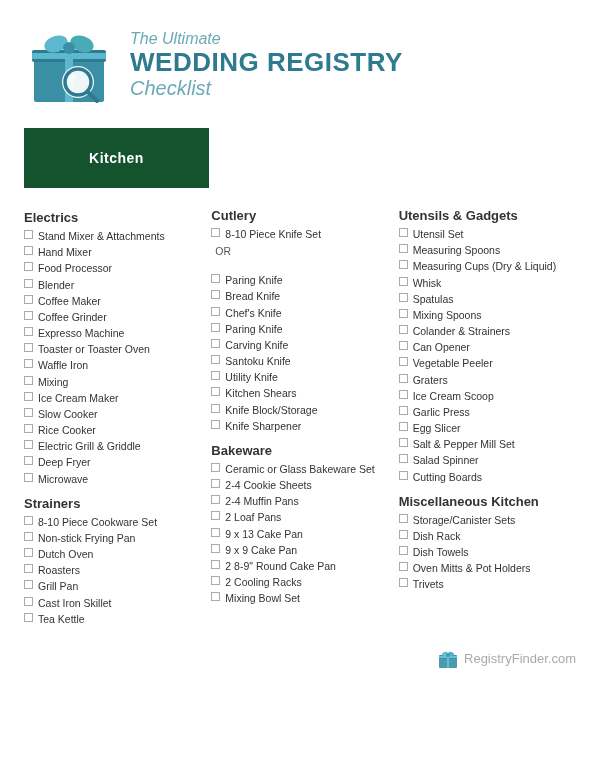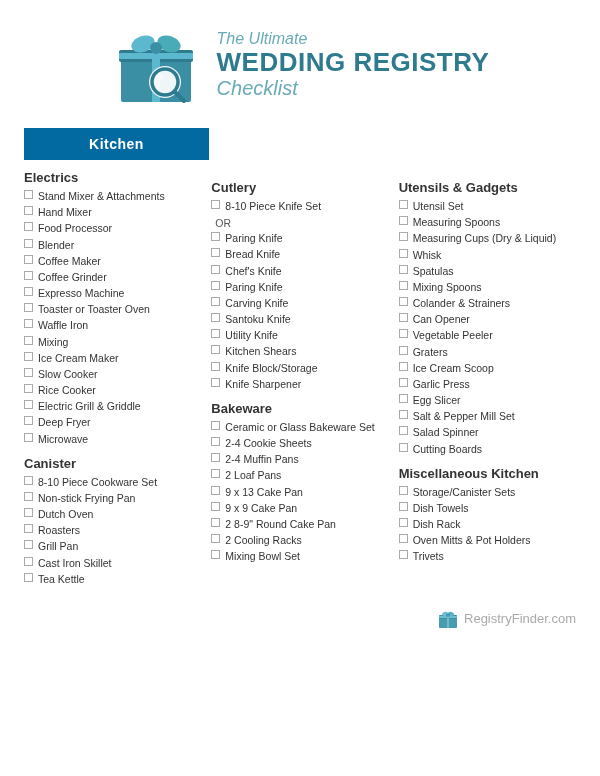--- a/index.html
+++ b/index.html
@@ -15,21 +15,20 @@
       width: 600px;
       min-height: 776px;
       background: #fff;
       padding: 20px 24px 16px 24px;
     }
     
     .header {
       display: flex;
       align-items: center;
       margin-bottom: 18px;
-      justify-content: center;
     }
     .gift-icon-wrap {
       width: 90px;
       height: 90px;
       margin-right: 16px;
       flex-shrink: 0;
     }
     .header-text {}
     .header-the {
       font-size: 16px;
@@ -48,26 +47,26 @@
     .header-sub {
       font-size: 20px;
       color: #6aabb8;
       font-style: italic;
       font-weight: normal;
       line-height: 1.2;
     }
 
     
     .kitchen-banner {
-      background: #0369a1;
+      background: #14532d;
       color: #fff;
       text-align: center;
       font-size: 14px;
       font-weight: bold;
-      padding: 8px 0;
+      padding: 22px 0;
       width: 185px;
       margin-bottom: 10px;
       letter-spacing: 0.5px;
     }
 
     
     .columns {
       display: flex;
       gap: 0;
       align-items: flex-start;
@@ -80,21 +79,21 @@
 
     
     .section-title {
       font-size: 13px;
       font-weight: bold;
       color: #333;
       margin-top: 10px;
       margin-bottom: 4px;
     }
     .col:first-child .section-title:first-child {
-      margin-top: 0;
+      margin-top: 12px;
     }
 
     
     .checklist { list-style: none; margin-bottom: 4px; }
     .checklist li {
       display: flex;
       align-items: flex-start;
       margin-bottom: 2px;
       font-size: 10.5px;
       color: #333;
@@ -106,21 +105,21 @@
       border: 1.5px solid #aaa;
       margin-right: 5px;
       flex-shrink: 0;
       margin-top: 1px;
       display: inline-block;
     }
     .or-text {
       font-size: 10.5px;
       color: #555;
       margin-left: 4px;
-      margin-bottom: 2px;
+      margin-bottom: 16px;
     }
 
     
     .footer {
       display: flex;
       justify-content: flex-end;
       align-items: center;
       margin-top: 14px;
       padding-top: 4px;
     }
@@ -252,21 +251,21 @@
             </li>
           <li>
               <span class="checkbox"></span>
               <span>Deep Fryer</span>
             </li>
           <li>
               <span class="checkbox"></span>
               <span>Microwave</span>
             </li>
         </ul>
-        <div class="section-title">Canister</div>
+        <div class="section-title">Strainers</div>
         <ul class="checklist">
           <li>
               <span class="checkbox"></span>
               <span>8-10 Piece Cookware Set</span>
             </li>
           <li>
               <span class="checkbox"></span>
               <span>Non-stick Frying Pan</span>
             </li>
           <li>
@@ -453,25 +452,25 @@
             </li>
         </ul>
         <div class="section-title">Miscellaneous Kitchen</div>
         <ul class="checklist">
           <li>
               <span class="checkbox"></span>
               <span>Storage/Canister Sets</span>
             </li>
           <li>
               <span class="checkbox"></span>
+              <span>Dish Rack</span>
+            </li>
+          <li>
+              <span class="checkbox"></span>
               <span>Dish Towels</span>
-            </li>
-          <li>
-              <span class="checkbox"></span>
-              <span>Dish Rack</span>
             </li>
           <li>
               <span class="checkbox"></span>
               <span>Oven Mitts &amp; Pot Holders</span>
             </li>
           <li>
               <span class="checkbox"></span>
               <span>Trivets</span>
             </li>
         </ul>

